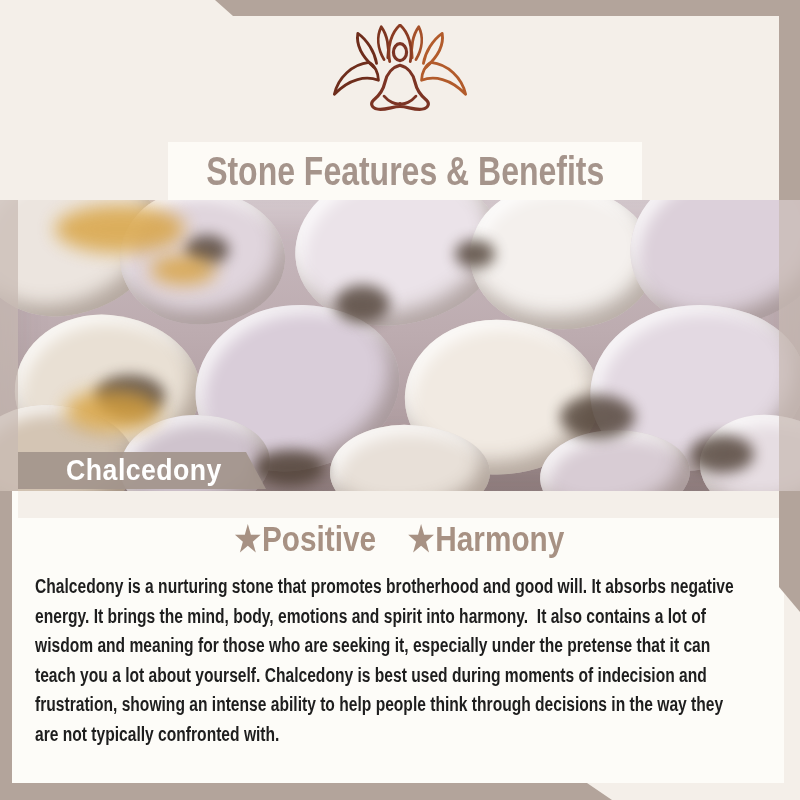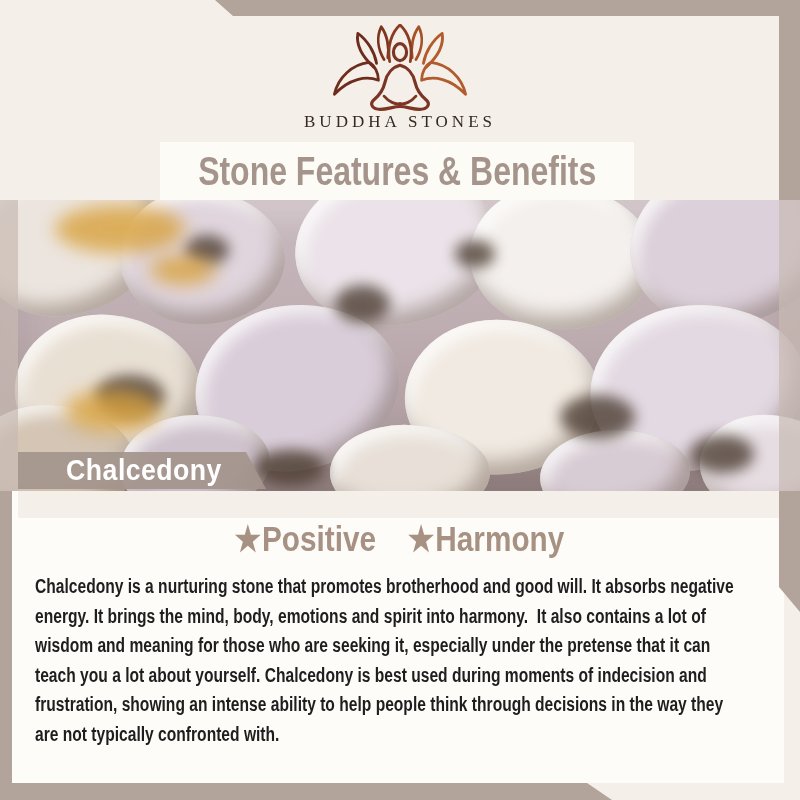--- a/index.html
+++ b/index.html
@@ -20,21 +20,21 @@
     clip-path: polygon(0 0, 587px 0, 100% 100%, 0 100%); }
   
   #logo { position: absolute; left: 320px; top: 24px; width: 160px; height: 90px; }
   #brand-name {
     position: absolute; left: 0; top: 112px; width: 100%;
     text-align: center; font-family: "Liberation Serif", serif;
     font-size: 17px; letter-spacing: 4px; color: #33291f; font-weight: 500;
   }
   
   #title-band {
-    position: absolute; left: 160px; top: 142px; width: 474px; height: 58px;
+    position: absolute; left: 168px; top: 142px; width: 474px; height: 58px;
     background: #fdfbf6; display: flex; align-items: center; justify-content: center;
   }
   #title-text {
     font-size: 41px; font-weight: 700; color: #a5948b; white-space: nowrap;
     transform: scaleX(0.78);
   }
   
   #photo {
     position: absolute; left: 0; top: 200px; width: 800px; height: 291px;
     background: linear-gradient(180deg, #c9bac0 0%, #bdacb0 45%, #a89598 100%);
@@ -118,21 +118,20 @@
       <path d="M108,46 C120,35 127,22 125,10 C115,17 107,30 105,42" stroke="#b25b2b" stroke-width="3"></path>
       <path d="M63,38 C56,26 55,13 60,3 C66,11 69,25 67,36" stroke="#7d3520" stroke-width="3"></path>
       <path d="M97,38 C104,26 105,13 100,3 C94,11 91,25 93,36" stroke="#a5512a" stroke-width="3"></path>
       <path d="M69,40 C66,24 71,9 80,1 C89,9 94,24 91,40" stroke="#8a3b22" stroke-width="3"></path>
       <ellipse cx="80" cy="30" rx="7" ry="9" stroke="#7c3424" stroke-width="3.4"></ellipse>
       <path d="M80,44 C72,46 66,53 64,62 C62,71 57,77 52,81 C47,86 51,91 59,91 C67,91 73,88 80,88 C87,88 93,91 101,91 C109,91 113,86 108,81 C103,77 98,71 96,62 C94,53 88,46 80,44 Z" stroke="#7c3424" stroke-width="3.4"></path>
       <path d="M63,77 C68,83 75,86 80,85" stroke="#7c3424" stroke-width="3"></path>
       <path d="M97,77 C92,83 85,86 80,85" stroke="#7c3424" stroke-width="3"></path>
     </g>
   </svg>
-  <div id="brand-name">BUDDHA STONES</div>
 
   <div id="title-band">
     <div id="title-text">Stone Features &amp; Benefits</div>
   </div>
 
   <div id="photo" role="img" aria-label="Close-up photo of rough white, cream and pale lavender chalcedony stones">
     <div class="blob b1"></div>
     <div class="blob b2"></div>
     <div class="blob b3"></div>
     <div class="blob b4"></div>

